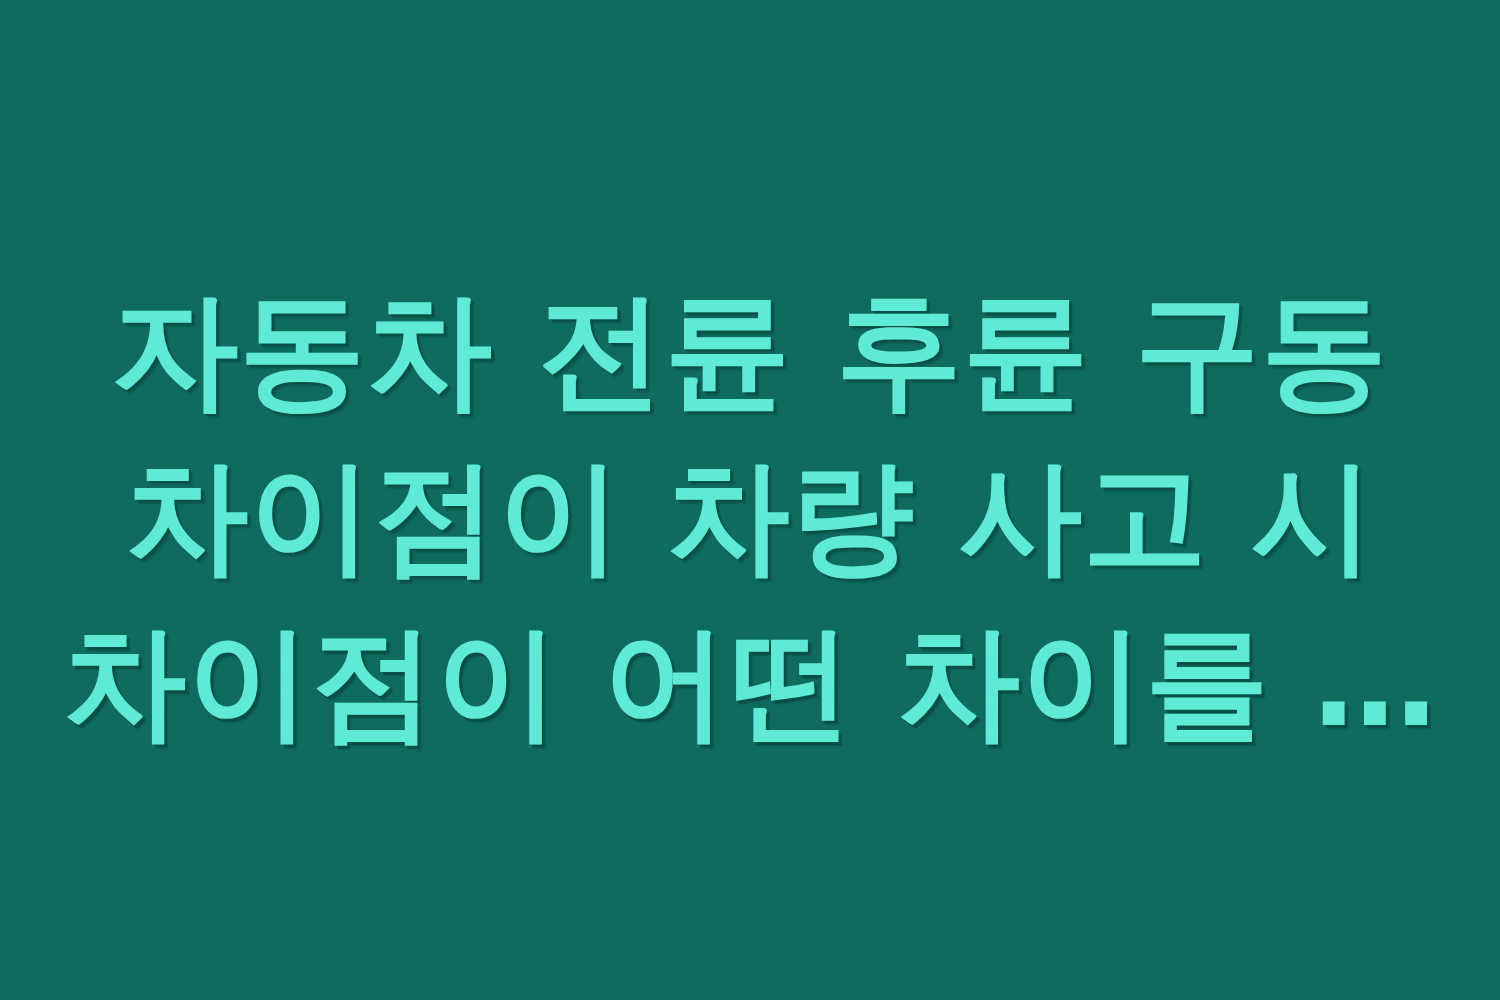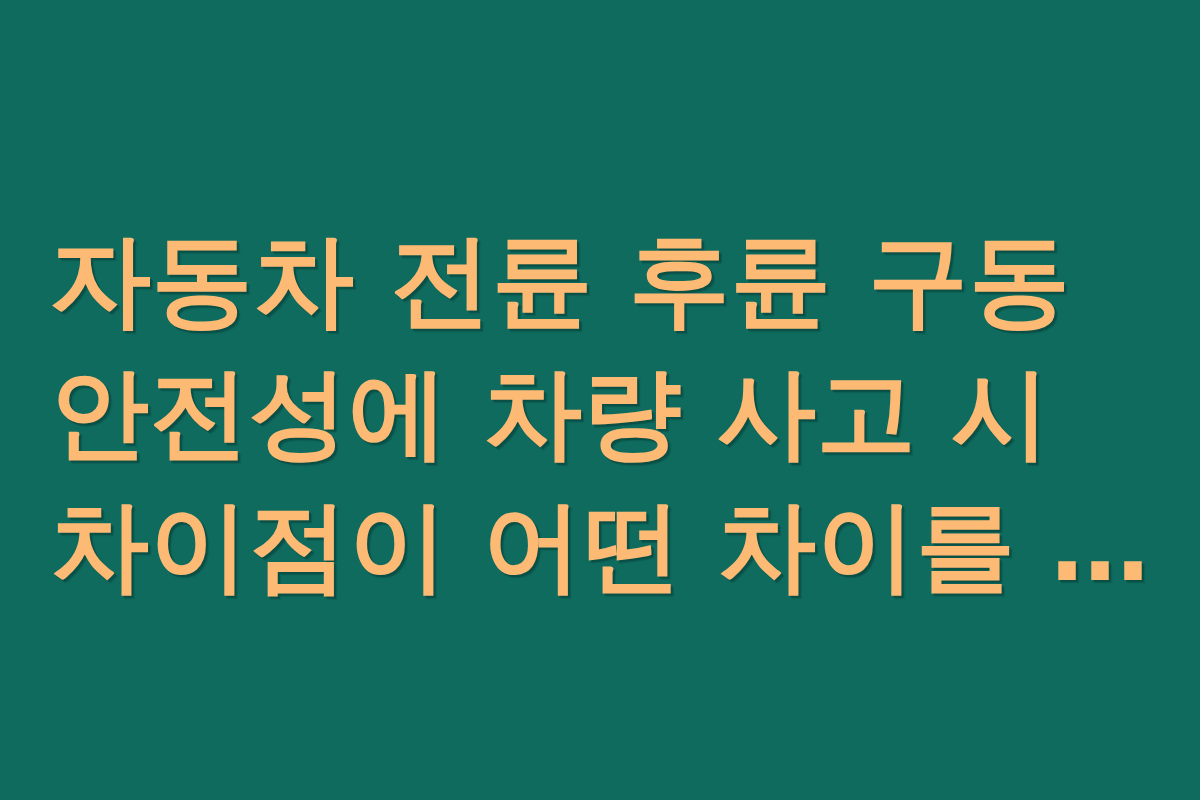--- a/index.html
+++ b/index.html
@@ -30,21 +30,22 @@
     margin-top: 214px;
     display: flex;
     flex-direction: column;
     align-items: center;
     justify-content: flex-start;
   }
 
   .title-line {
     display: block;
     width: 100%;
-    color: #fdba74;
+    text-align: center;
+    color: #5eead4;
     font-family: "DejaVu Sans", "Liberation Sans", sans-serif;
     font-size: 101px;
     font-weight: 700;
     line-height: 133px;
     letter-spacing: 0.5px;
     white-space: nowrap;
     text-rendering: geometricPrecision;
     text-shadow:
        2px 2px 0 rgba(10, 70, 60, 0.55),
        3px 3px 1px rgba(8, 60, 52, 0.32);
@@ -60,19 +61,19 @@
 </style>
 </head>
 <body>
 
 <div id="thumbnail-card">
 
   <div id="title-block">
 
     <span class="title-line line-1">자동차 전륜 후륜 구동</span>
 
-    <span class="title-line line-2">안전성에 차량 사고 시</span>
+    <span class="title-line line-2">차이점이 차량 사고 시</span>
 
     <span class="title-line line-3">차이점이 어떤 차이를 …</span>
 
   </div>
 
 </div>
 
 </body></html>

